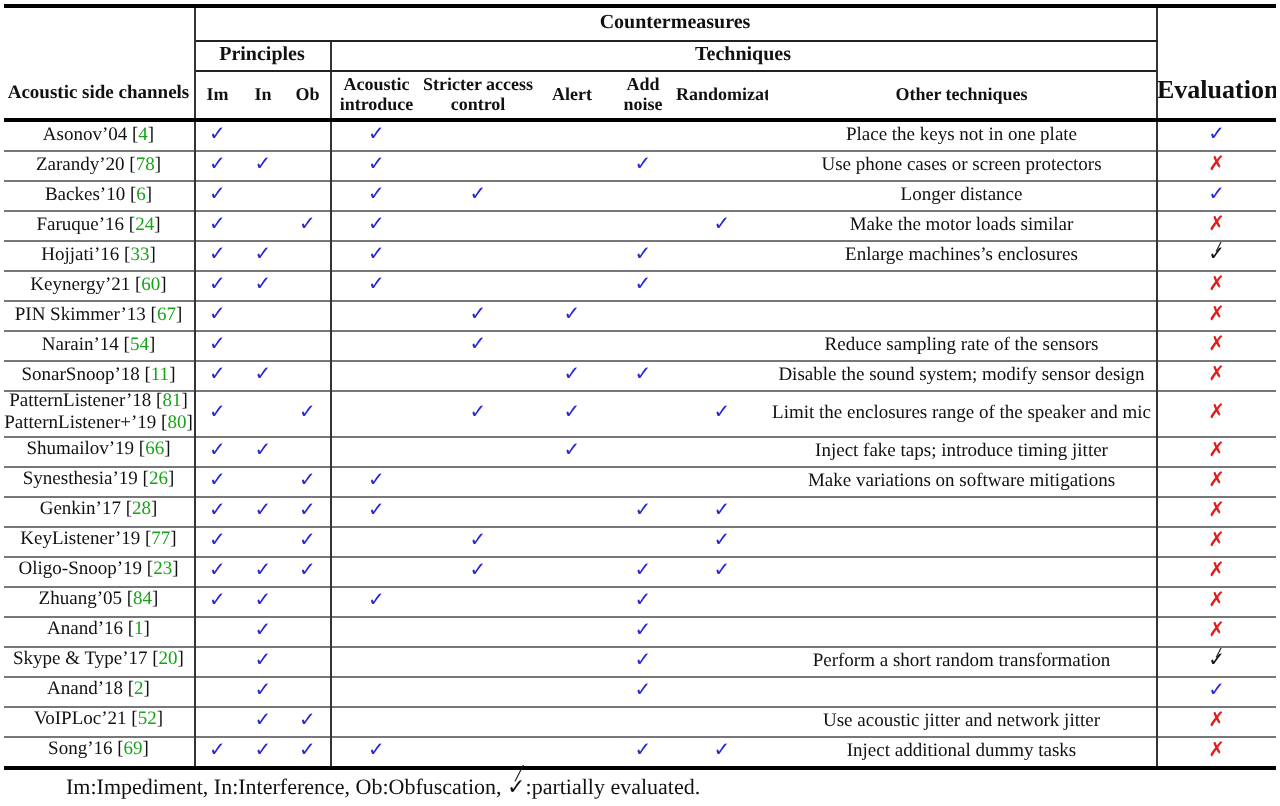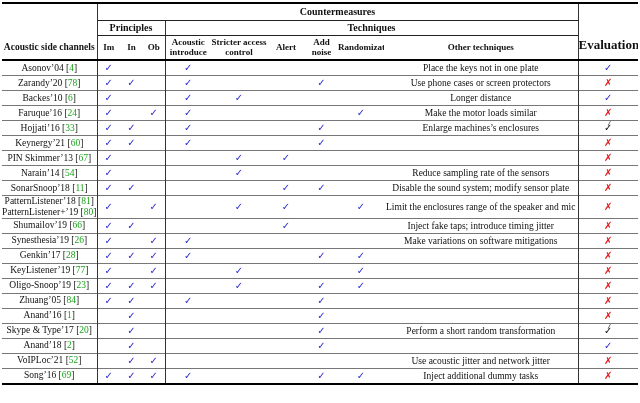--- a/index.html
+++ b/index.html
@@ -183,21 +183,21 @@
         <tr>
     <td class="c-name"><span>SonarSnoop’18 [<span class="cite">11</span>]</span></td>
     <td class="v-l"><span class="check">✓</span></td>
     <td><span class="check">✓</span></td>
     <td></td>
     <td class="v-l"></td>
     <td></td>
     <td><span class="check">✓</span></td>
     <td><span class="check">✓</span></td>
     <td></td>
-    <td class="c-other">Disable the sound system; modify sensor plate</td>
+    <td class="c-other">Disable the sound system; modify sensor design</td>
     <td class="v-l"><span class="cross">✗</span></td>
   </tr>
         <tr>
     <td class="c-name"><span>PatternListener’18 [<span class="cite">81</span>]</span><br><span>PatternListener+’19 [<span class="cite">80</span>]</span></td>
     <td class="v-l"><span class="check">✓</span></td>
     <td></td>
     <td><span class="check">✓</span></td>
     <td class="v-l"></td>
     <td><span class="check">✓</span></td>
     <td><span class="check">✓</span></td>
@@ -345,13 +345,14 @@
     <td></td>
     <td></td>
     <td><span class="check">✓</span></td>
     <td><span class="check">✓</span></td>
     <td class="c-other">Inject additional dummy tasks</td>
     <td class="v-l"><span class="cross">✗</span></td>
   </tr>
       </tbody>
   </table>
 
+  <div id="footnote"><span>Im:Impediment, In:Interference, Ob:Obfuscation, </span><span class="partial">✓</span><span>:partially evaluated.</span></div>
 </div>
 
 </body></html>

